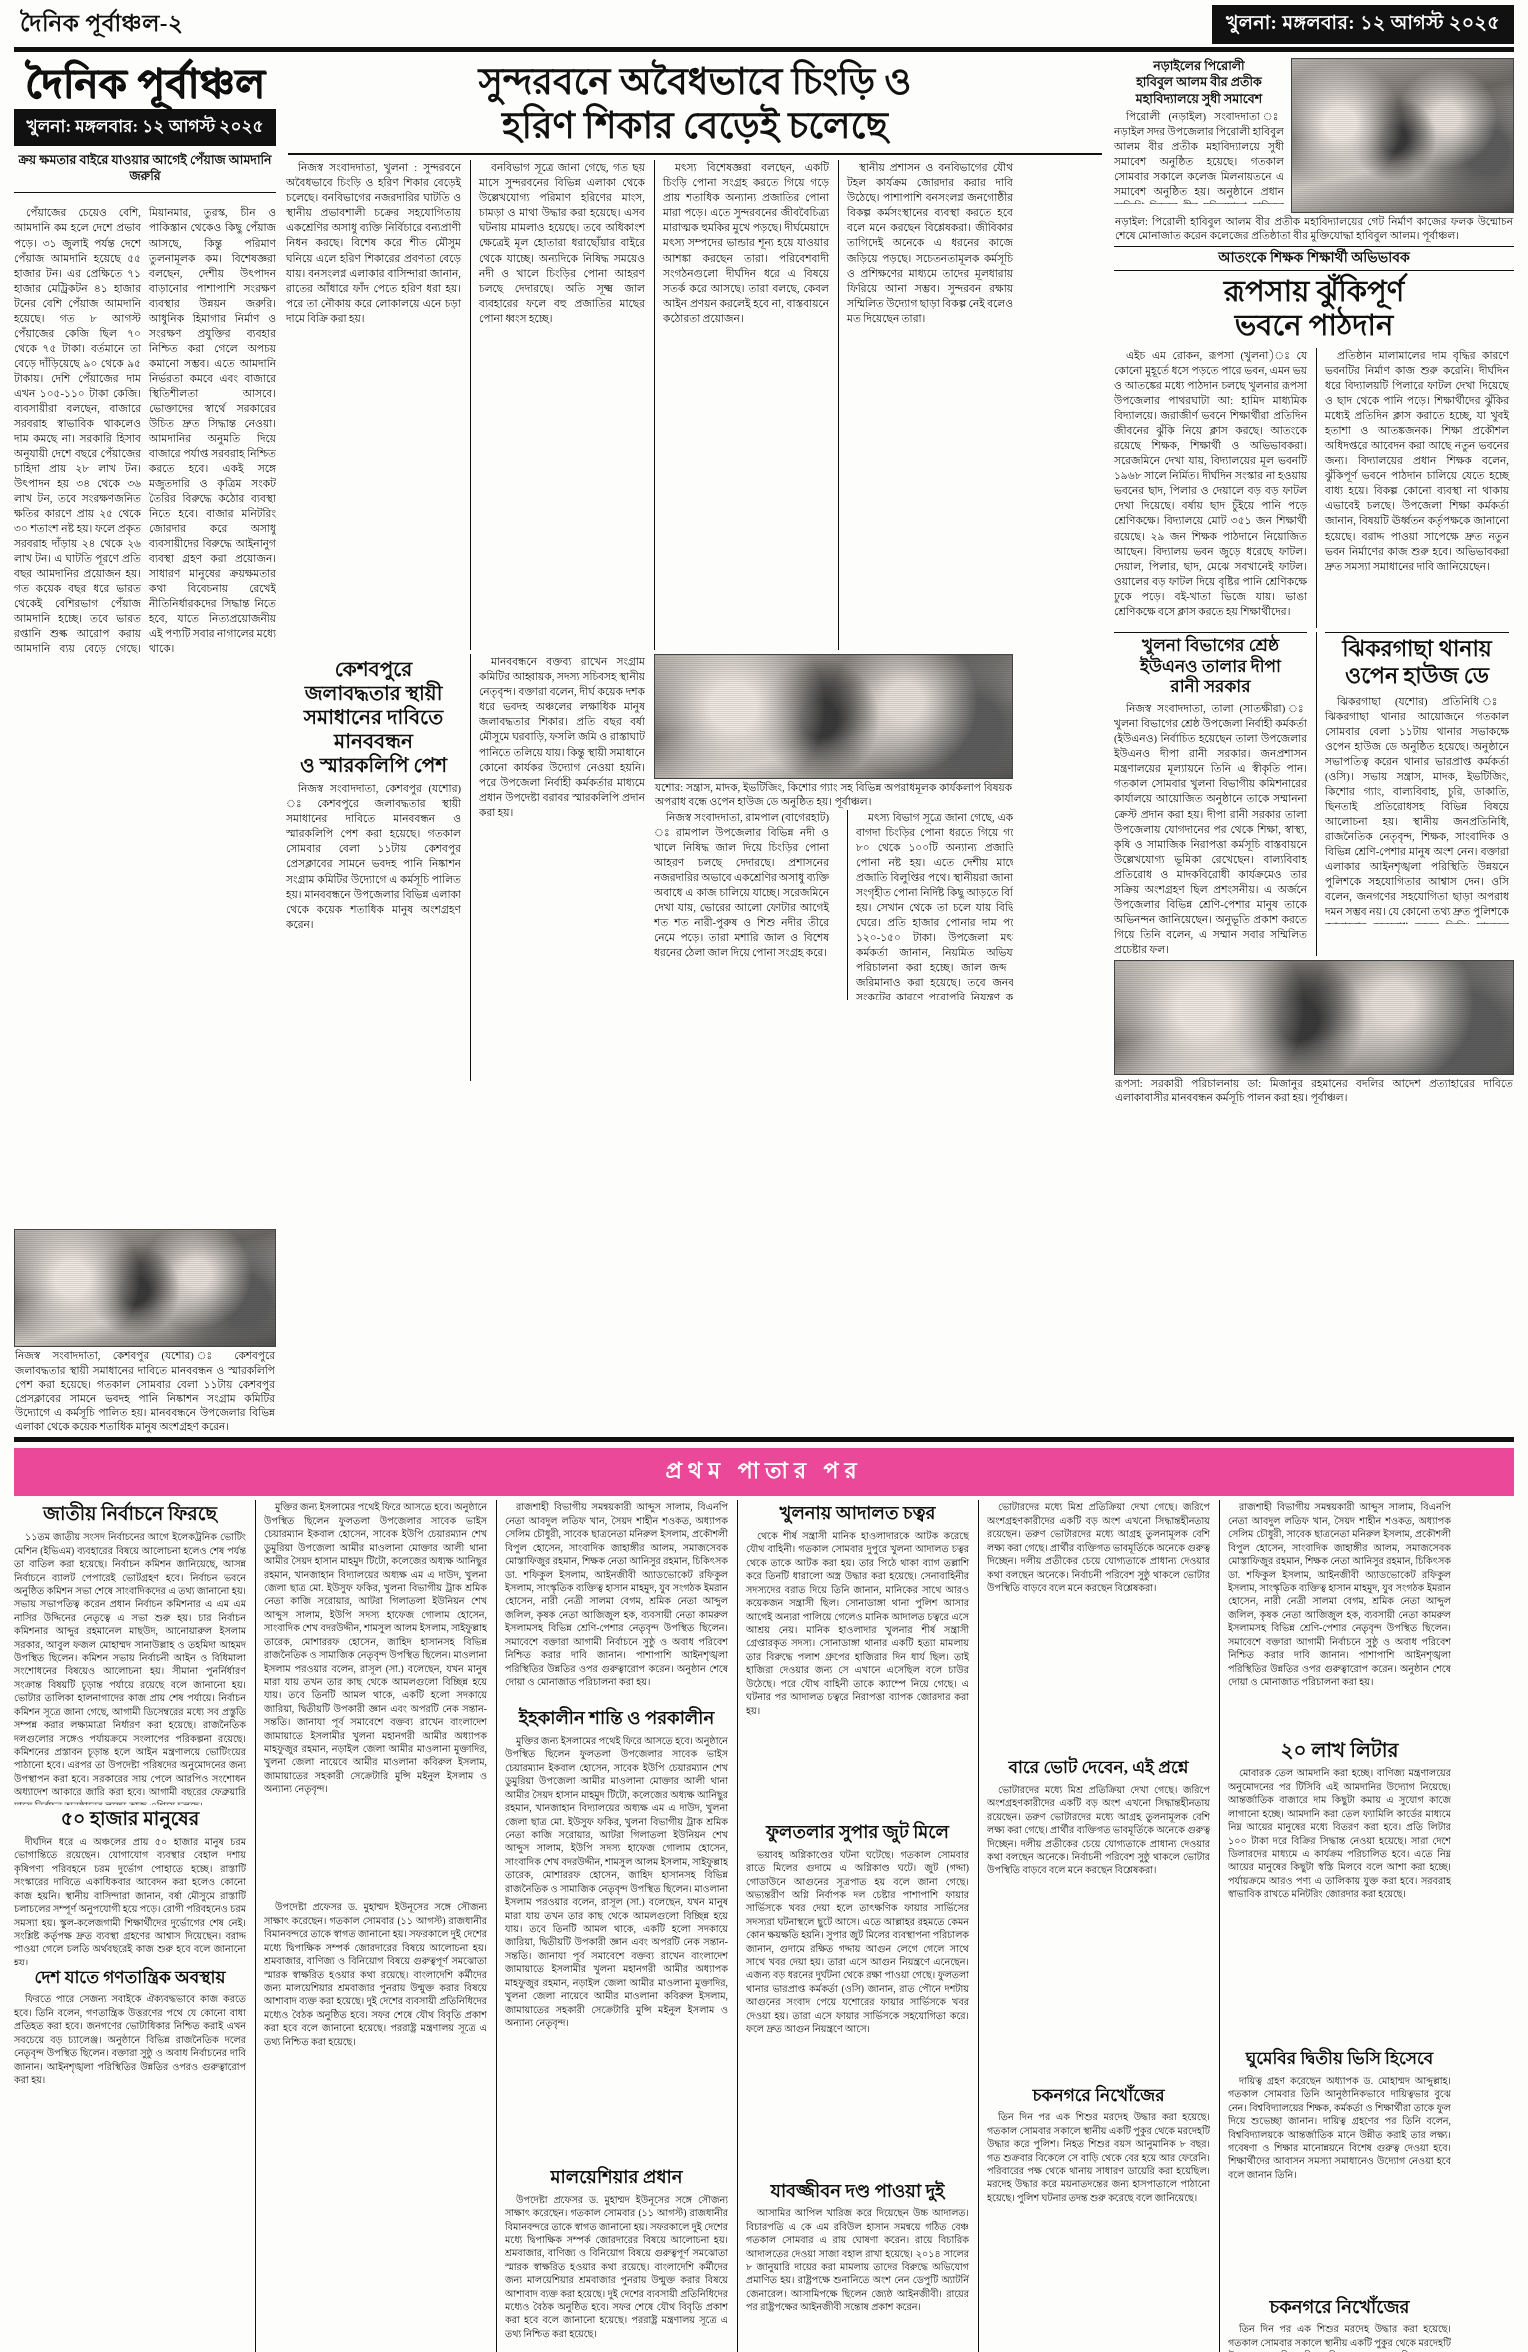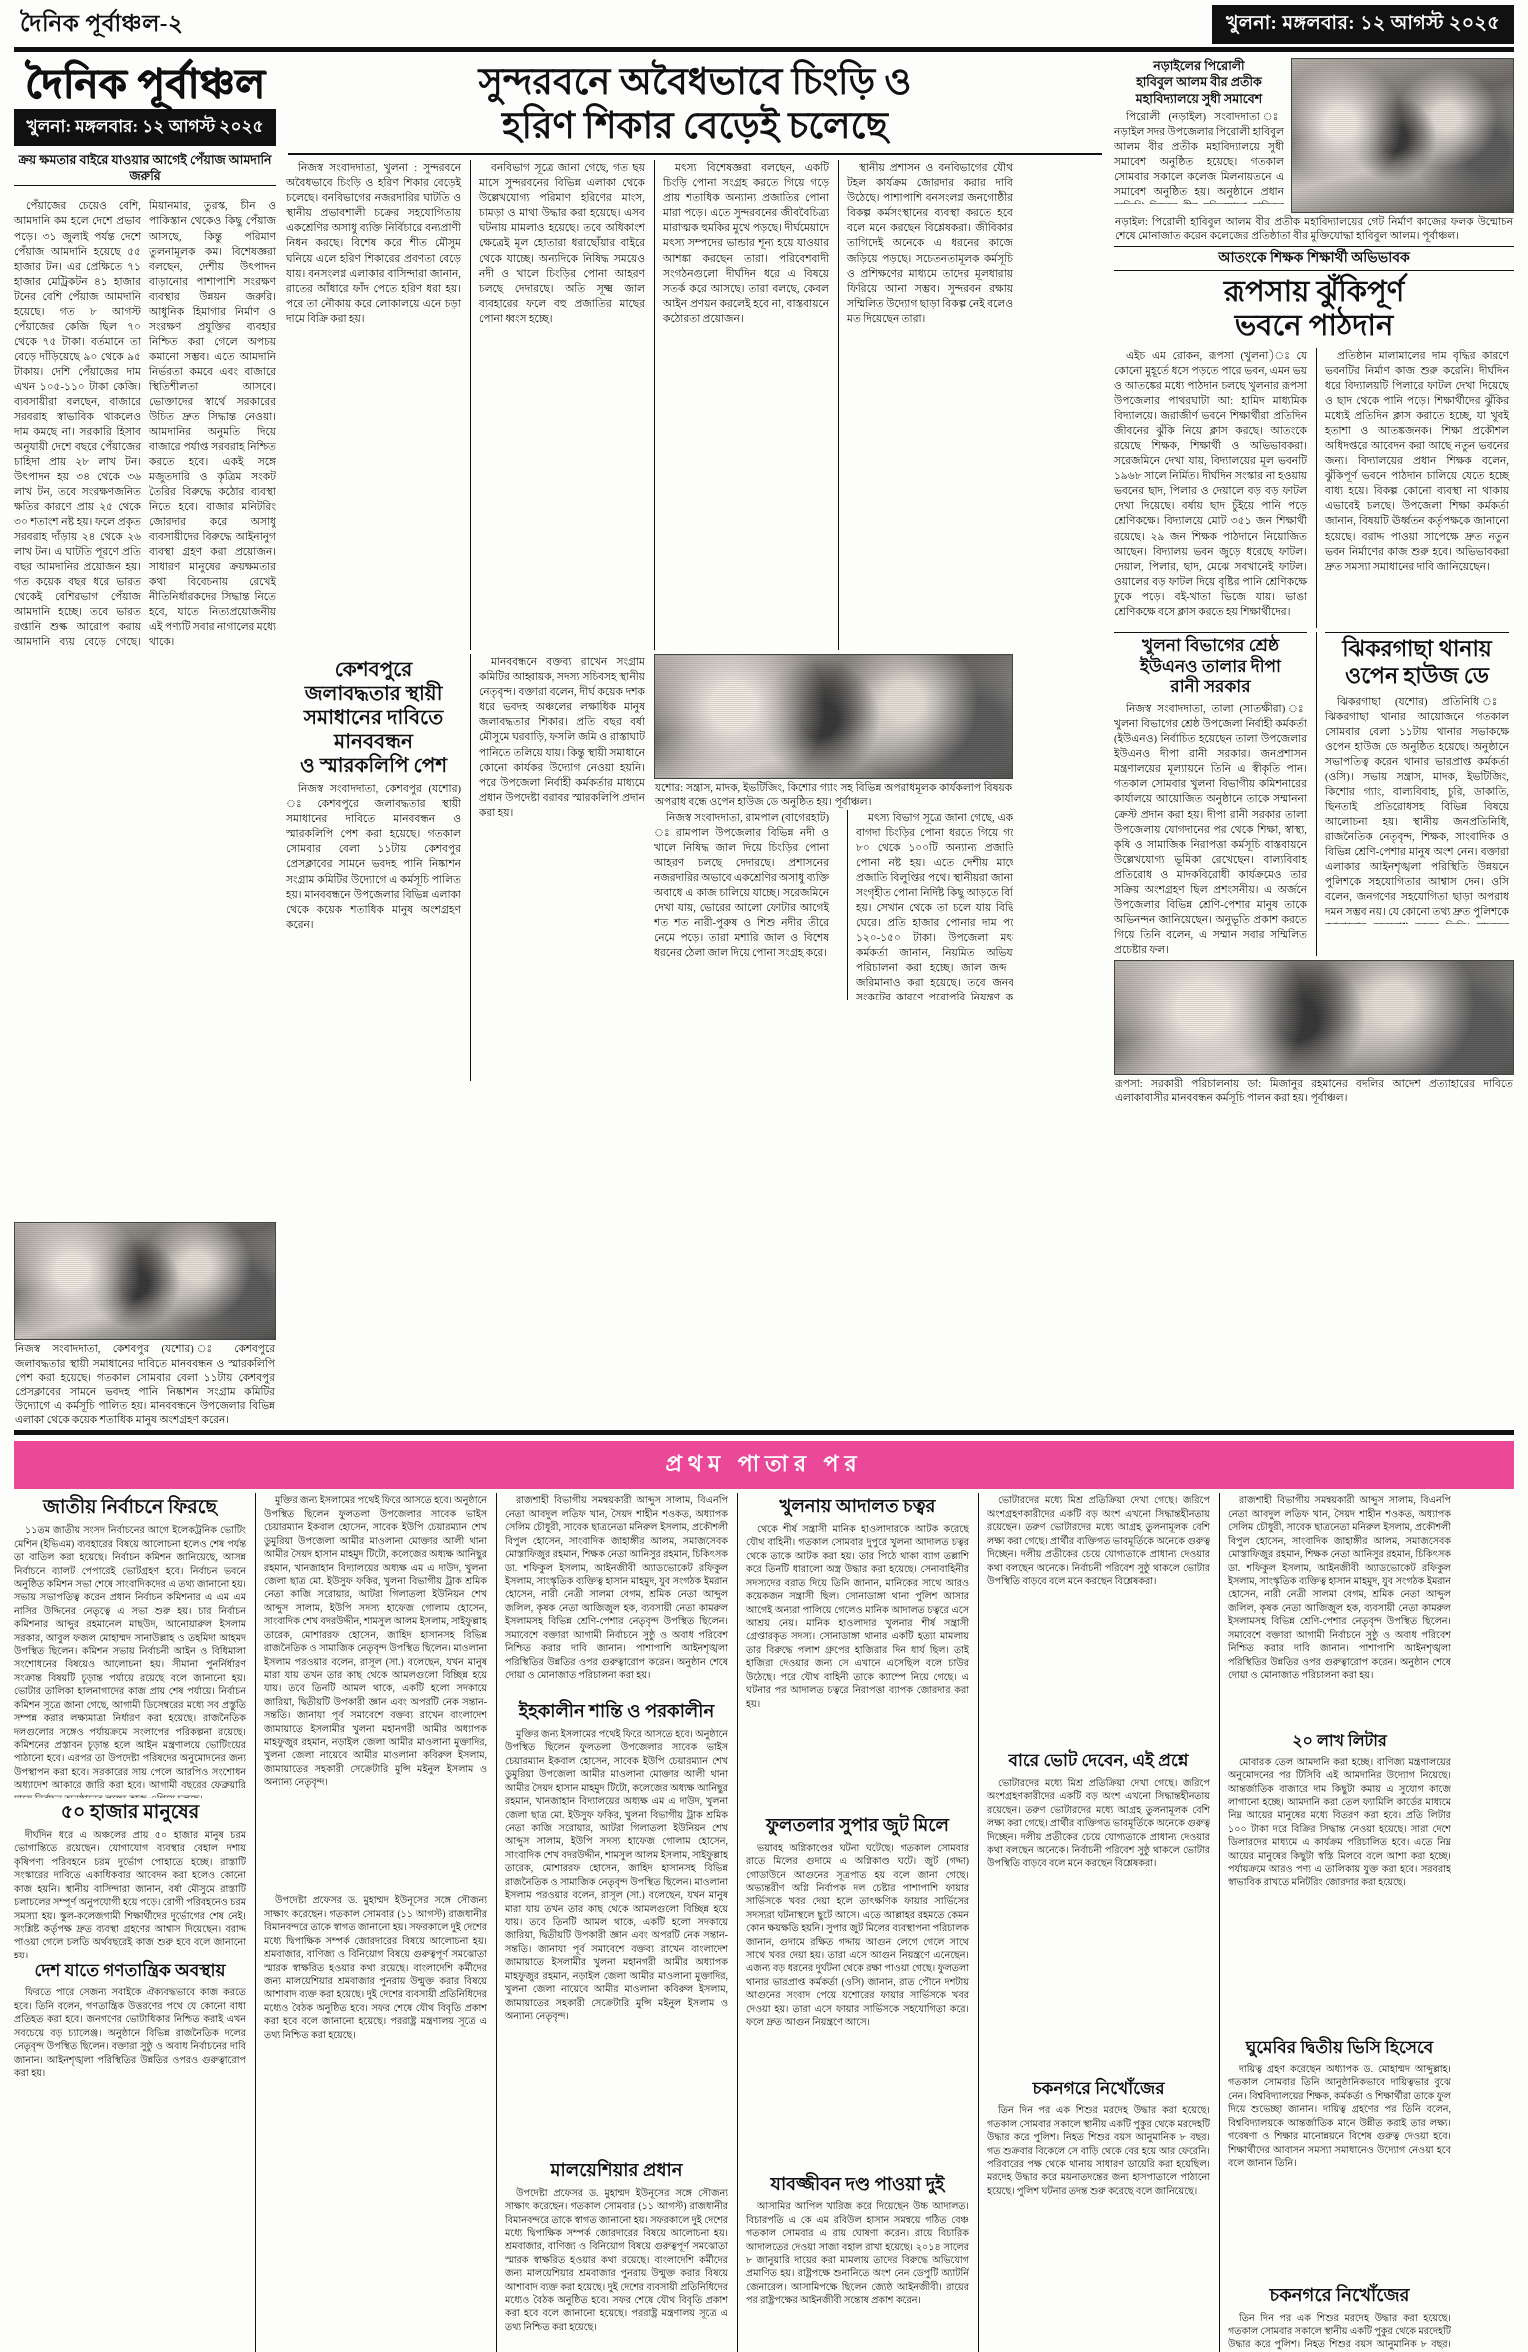--- a/index.html
+++ b/index.html
@@ -37,21 +37,21 @@
     font-size:40px; font-weight:bold; text-align:center;
     letter-spacing:.5px; line-height:1.08; padding:4px 0 2px;
     text-shadow:1px 1px 0 #000;
   }
   .mast-date {
     background:#111; color:#fff; text-align:center;
     font-size:17px; font-weight:bold; padding:4px 0 5px; margin-top:2px;
   }
   .mast-sub {
     font-size:12.5px; font-weight:bold; text-align:center;
-    margin-top:7px; padding-bottom:1px; border-bottom:1px solid #111;
+    margin-top:7px; padding-bottom:8px; border-bottom:1px solid #111;
     line-height:1.25;
   }
 
   .lead-col { flex:1 1 auto; }
   .lead-head {
     font-size:37px; font-weight:bold; text-align:center; line-height:1.18;
     padding:2px 4px 6px;
   }
   .lead-rule { height:2px; background:#111; margin:0 2px 5px; }
 
@@ -314,21 +314,21 @@
       <div class="hl-s" style="font-size:17px;">চকনগরে নিখোঁজের</div>
       <div class="tiny" style="height:330px;overflow:hidden;">
         <p>তিন দিন পর এক শিশুর মরদেহ উদ্ধার করা হয়েছে। গতকাল সোমবার সকালে স্থানীয় একটি পুকুর থেকে মরদেহটি উদ্ধার করে পুলিশ। নিহত শিশুর বয়স আনুমানিক ৮ বছর। গত শুক্রবার বিকেলে সে বাড়ি থেকে বের হয়ে আর ফেরেনি। পরিবারের পক্ষ থেকে থানায় সাধারণ ডায়েরি করা হয়েছিল। মরদেহ উদ্ধার করে ময়নাতদন্তের জন্য হাসপাতালে পাঠানো হয়েছে। পুলিশ ঘটনার তদন্ত শুরু করেছে বলে জানিয়েছে।</p>
       </div>
     </div>
 
     <div class="bcol vr" style="padding-left:8px;">
       <div class="tiny" style="height:235px;overflow:hidden;">
         <p>রাজশাহী বিভাগীয় সমন্বয়কারী আব্দুস সালাম, বিএনপি নেতা আবদুল লতিফ খান, সৈয়দ শাহীন শওকত, অধ্যাপক সেলিম চৌধুরী, সাবেক ছাত্রনেতা মনিরুল ইসলাম, প্রকৌশলী বিপুল হোসেন, সাংবাদিক জাহাঙ্গীর আলম, সমাজসেবক মোস্তাফিজুর রহমান, শিক্ষক নেতা আনিসুর রহমান, চিকিৎসক ডা. শফিকুল ইসলাম, আইনজীবী অ্যাডভোকেট রফিকুল ইসলাম, সাংস্কৃতিক ব্যক্তিত্ব হাসান মাহমুদ, যুব সংগঠক ইমরান হোসেন, নারী নেত্রী সালমা বেগম, শ্রমিক নেতা আব্দুল জলিল, কৃষক নেতা আজিজুল হক, ব্যবসায়ী নেতা কামরুল ইসলামসহ বিভিন্ন শ্রেণি-পেশার নেতৃবৃন্দ উপস্থিত ছিলেন। সমাবেশে বক্তারা আগামী নির্বাচনে সুষ্ঠু ও অবাধ পরিবেশ নিশ্চিত করার দাবি জানান। পাশাপাশি আইনশৃঙ্খলা পরিস্থিতির উন্নতির ওপর গুরুত্বারোপ করেন। অনুষ্ঠান শেষে দোয়া ও মোনাজাত পরিচালনা করা হয়।</p>
       </div>
-      <div class="hl-s" style="font-size:16px;">২০ লাখ লিটার</div>
+      <div class="hl-s" style="font-size:20px;">২০ লাখ লিটার</div>
       <div class="tiny" style="height:280px;overflow:hidden;">
         <p>মোবারক তেল আমদানি করা হচ্ছে। বাণিজ্য মন্ত্রণালয়ের অনুমোদনের পর টিসিবি এই আমদানির উদ্যোগ নিয়েছে। আন্তর্জাতিক বাজারে দাম কিছুটা কমায় এ সুযোগ কাজে লাগানো হচ্ছে। আমদানি করা তেল ফ্যামিলি কার্ডের মাধ্যমে নিম্ন আয়ের মানুষের মধ্যে বিতরণ করা হবে। প্রতি লিটার ১০০ টাকা দরে বিক্রির সিদ্ধান্ত নেওয়া হয়েছে। সারা দেশে ডিলারদের মাধ্যমে এ কার্যক্রম পরিচালিত হবে। এতে নিম্ন আয়ের মানুষের কিছুটা স্বস্তি মিলবে বলে আশা করা হচ্ছে। পর্যায়ক্রমে আরও পণ্য এ তালিকায় যুক্ত করা হবে। সরবরাহ স্বাভাবিক রাখতে মনিটরিং জোরদার করা হয়েছে।</p>
       </div>
       <div class="hl-s" style="font-size:17px;">ঘুমেবির দ্বিতীয় ভিসি হিসেবে</div>
       <div class="tiny" style="height:220px;overflow:hidden;">
         <p>দায়িত্ব গ্রহণ করেছেন অধ্যাপক ড. মোহাম্মদ আব্দুল্লাহ। গতকাল সোমবার তিনি আনুষ্ঠানিকভাবে দায়িত্বভার বুঝে নেন। বিশ্ববিদ্যালয়ের শিক্ষক, কর্মকর্তা ও শিক্ষার্থীরা তাকে ফুল দিয়ে শুভেচ্ছা জানান। দায়িত্ব গ্রহণের পর তিনি বলেন, বিশ্ববিদ্যালয়কে আন্তর্জাতিক মানে উন্নীত করাই তার লক্ষ্য। গবেষণা ও শিক্ষার মানোন্নয়নে বিশেষ গুরুত্ব দেওয়া হবে। শিক্ষার্থীদের আবাসন সমস্যা সমাধানেও উদ্যোগ নেওয়া হবে বলে জানান তিনি।</p>
       </div>
       <div class="hl-s" style="font-size:18px;">চকনগরে নিখোঁজের</div>
       <div class="tiny" style="height:120px;overflow:hidden;">
         <p>তিন দিন পর এক শিশুর মরদেহ উদ্ধার করা হয়েছে। গতকাল সোমবার সকালে স্থানীয় একটি পুকুর থেকে মরদেহটি উদ্ধার করে পুলিশ। নিহত শিশুর বয়স আনুমানিক ৮ বছর। গত শুক্রবার বিকেলে সে বাড়ি থেকে বের হয়ে আর ফেরেনি। পরিবারের পক্ষ থেকে থানায় সাধারণ ডায়েরি করা হয়েছিল। মরদেহ উদ্ধার করে ময়নাতদন্তের জন্য হাসপাতালে পাঠানো হয়েছে। পুলিশ ঘটনার তদন্ত শুরু করেছে বলে জানিয়েছে।</p>

